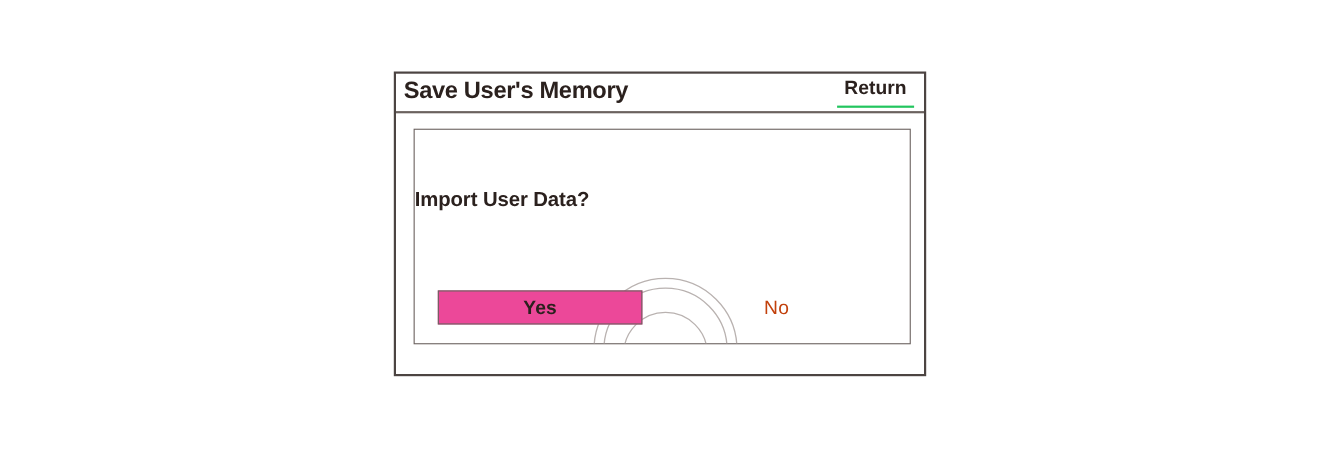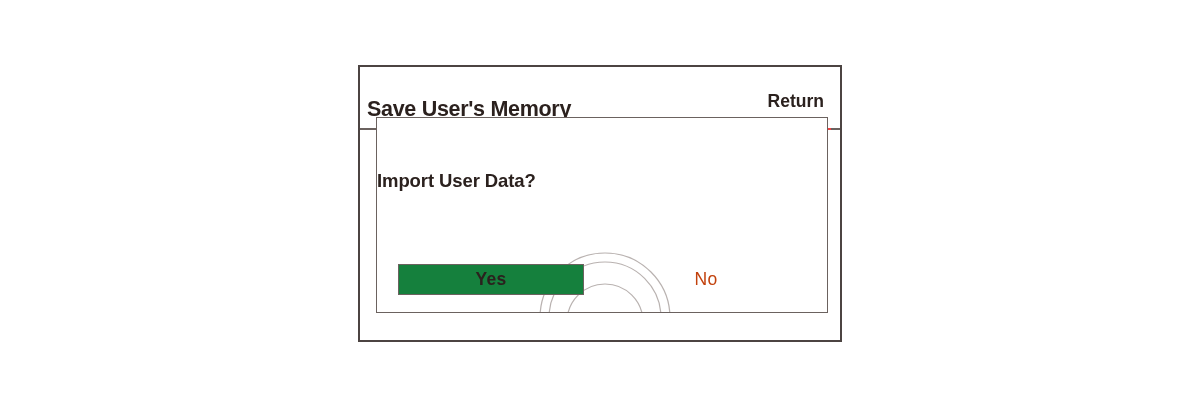--- a/index.html
+++ b/index.html
@@ -35,41 +35,40 @@
     left: 0;
     top: 0;
     right: 0;
     height: 36px;
     box-sizing: border-box;
     border-bottom: 2px solid #6b625f;
     display: flex;
     align-items: center;
     justify-content: space-between;
     padding: 0 9px 0 7px;
-    margin-top: 27px;
   }
 
   #title-text {
     font-size: 21.5px;
     font-weight: bold;
     letter-spacing: -0.3px;
     color: #2b211e;
     line-height: 1;
     white-space: nowrap;
     padding-bottom: 2px;
   }
 
   #return-button {
     font-size: 17.5px;
     font-weight: bold;
     color: #2b211e;
     line-height: 1;
     white-space: nowrap;
-    padding: 0 7px 18px 7px;
-    border-bottom: 2px solid #ef4444;
+    padding: 0 7px 8px 7px;
+    border-bottom: 2px solid #22c55e;
     margin-bottom: -1px;
     cursor: pointer;
   }
 
   
   #content-panel {
     position: absolute;
     left: 16px;
     top: 50px;
     width: 452px;
@@ -114,21 +113,21 @@
   }
 
   #yes-button {
     position: absolute;
     left: 21px;
     top: 0;
     width: 186px;
     height: 31px;
     box-sizing: border-box;
     border: 1.5px solid #6b625f;
-    background: #15803d;
+    background: #ec4899;
     display: flex;
     align-items: center;
     justify-content: center;
     cursor: pointer;
   }
 
   #yes-label {
     font-size: 17.5px;
     font-weight: bold;
     color: #2b211e;

